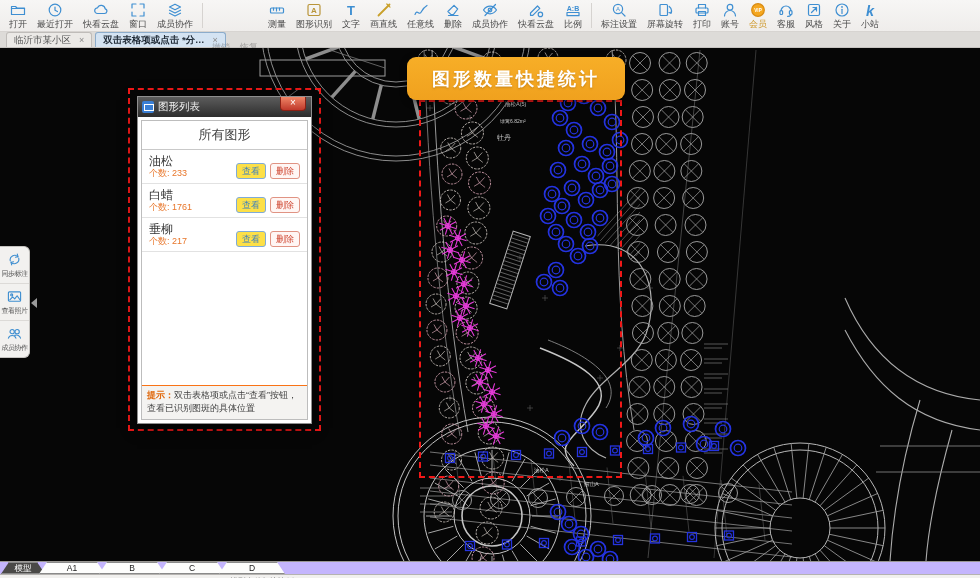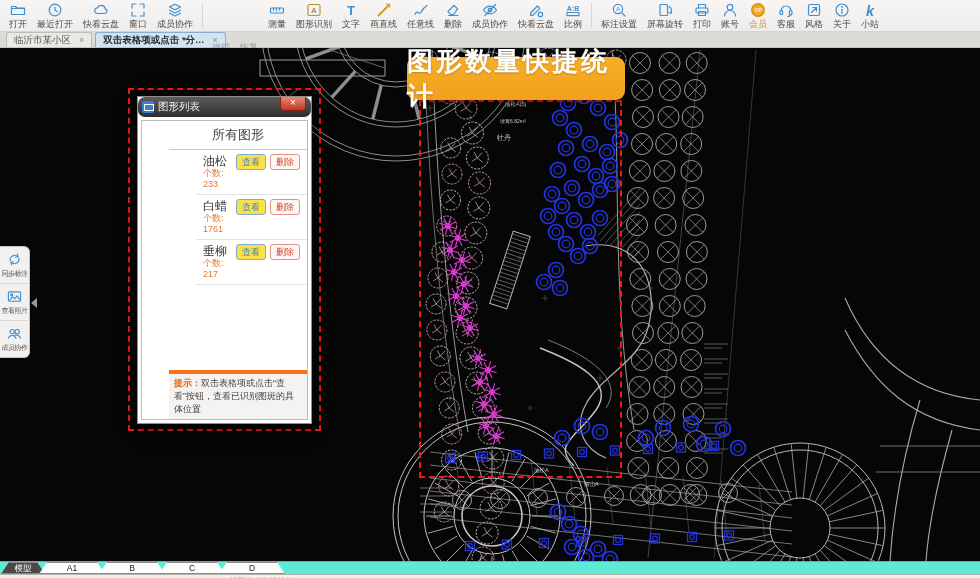--- a/index.html
+++ b/index.html
@@ -25,61 +25,61 @@
   .dtab .tclose{margin-left:8px;font-size:9px;color:#8a8a8a;font-weight:normal;}
 
   
   .canvas{position:relative;height:513px;background:#060606;overflow:hidden;}
   .canvas svg.cad{position:absolute;left:0;top:0;}
 
   .selrect{position:absolute;border:2px dashed #f01818;pointer-events:none;}
 
   .banner{position:absolute;left:407px;top:9px;width:218px;height:43px;border-radius:9px;
     background:linear-gradient(180deg,#f7ae27,#ec9313);display:flex;align-items:center;justify-content:center;
-    font-size:26px;font-weight:bold;color:#fff;letter-spacing:3px;text-shadow:0 1px 2px rgba(110,60,0,.35);
+    font-size:18px;font-weight:bold;color:#fff;letter-spacing:3px;text-shadow:0 1px 2px rgba(110,60,0,.35);
     box-shadow:0 2px 6px rgba(0,0,0,.5);}
 
   
   .dialog{position:absolute;left:137px;top:48px;width:175px;height:328px;background:#fff;
     border:1px solid #8f8f8f;box-shadow:0 4px 14px rgba(0,0,0,.65);display:flex;flex-direction:column;}
   .dlg-title{height:20px;background:linear-gradient(#5c5c5c,#2d2d2d);display:flex;align-items:center;
-    padding:0 4px;position:relative;flex:0 0 20px;border-radius:7px;}
+    padding:0 4px;position:relative;flex:0 0 20px;}
   .dlg-title .dico{width:12px;height:12px;background:#3a7fd5;border-radius:2px;margin-right:4px;position:relative;}
   .dlg-title .dico:after{content:"";position:absolute;left:2px;top:3px;width:8px;height:5px;border:1px solid #fff;}
   .dlg-title .dtxt{font-size:10.5px;color:#eee;}
   .dlg-close{position:absolute;right:5px;top:0;width:26px;height:14px;border-radius:0 0 4px 4px;
     background:linear-gradient(#ef8566,#c0392b);border:1px solid #8c2014;border-top:none;color:#fff;
     font-size:10px;line-height:12px;text-align:center;cursor:pointer;}
-  .dlg-frame{flex:1;margin:3px;border:1px solid #bdbdbd;display:flex;flex-direction:column;overflow:hidden;background:#fff;padding-left:27px;}
+  .dlg-frame{flex:1;margin:3px;border:1px solid #bdbdbd;display:flex;flex-direction:column;overflow:hidden;background:#fff;}
   .dlg-header{flex:0 0 29px;display:flex;align-items:center;justify-content:center;font-size:13px;color:#444;
     border-bottom:1px solid #c9c9c9;}
   .dlg-rows{flex:1;overflow:hidden;}
-  .drow{display:flex;align-items:flex-start;padding:4px 7px;border-bottom:1px solid #e2e2e2;cursor:pointer;margin-left:27px;}
+  .drow{display:flex;align-items:flex-end;padding:4px 7px;border-bottom:1px solid #e2e2e2;cursor:pointer;}
   .drow .dinfo{flex:1;}
   .drow .dname{font-size:12px;color:#333;line-height:14px;}
   .drow .dcount{font-size:9px;color:#e8762a;line-height:11px;}
   .dbtn{font-size:9px;border-radius:3px;padding:1px 5px;margin-left:4px;cursor:pointer;line-height:12px;}
   .dbtn.view{color:#3c7fc0;border:1px solid #7fabd8;background:#fde047;}
   .dbtn.del{color:#d04a35;border:1px solid #e09383;background:#fff6f4;}
-  .dlg-hint{flex:0 0 34px;border-top:4px solid #f97316;background:#f4f3f1;font-size:9px;color:#444;
+  .dlg-hint{flex:0 0 34px;border-top:1px solid #f97316;background:#f4f3f1;font-size:9px;color:#444;
     padding:3px 5px;line-height:13px;}
   .dlg-hint b{color:#e06a10;font-weight:bold;}
 
   
   .sidepanel{position:absolute;left:0;top:198px;width:30px;background:#f2f1ef;border:1px solid #c4c2bf;border-left:none;
     border-radius:0 6px 6px 0;overflow:hidden;}
   .sitem{display:flex;flex-direction:column;align-items:center;padding:5px 1px 4px;border-bottom:1px solid #dcdad7;cursor:pointer;color:#3e8ed0;}
   .sitem:last-child{border-bottom:none;}
   .sitem svg{width:15px;height:15px;fill:none;stroke:currentColor;stroke-width:1.2;stroke-linecap:round;stroke-linejoin:round;}
   .sitem .slabel{font-size:7px;color:#555;margin-top:2px;white-space:nowrap;letter-spacing:-0.5px;}
   .collapse{position:absolute;left:31px;top:250px;width:0;height:0;border-top:5px solid transparent;
     border-bottom:5px solid transparent;border-right:6px solid #9a9a9a;cursor:pointer;}
 
   
-  .layoutbar{height:13px;background:#5eead4;border-top:1px solid #9a9894;display:flex;align-items:stretch;padding-left:1px;}
+  .layoutbar{height:13px;background:#c4b5fd;border-top:1px solid #9a9894;display:flex;align-items:stretch;padding-left:1px;}
   .ltab{font-size:8.5px;line-height:13px;text-align:center;color:#222;background:#fdfdfc;
     clip-path:polygon(8px 0,calc(100% - 8px) 0,100% 100%,0 100%);min-width:66px;margin-left:-6px;cursor:pointer;
     box-shadow:inset 0 0 0 1px #8a8a8a;}
   .ltab.active{background:#4a4947;color:#fff;min-width:44px;margin-left:0;}
   .statusbar{height:12px;background:#f1f0ee;border-top:1px solid #b5b3b0;position:relative;font-size:8px;color:#3a3a3a;}
   .statusbar .coords{position:absolute;left:5px;top:1px;}
   .statusbar .scale{position:absolute;left:230px;top:1px;}
 </style>
 </head>
 <body>

